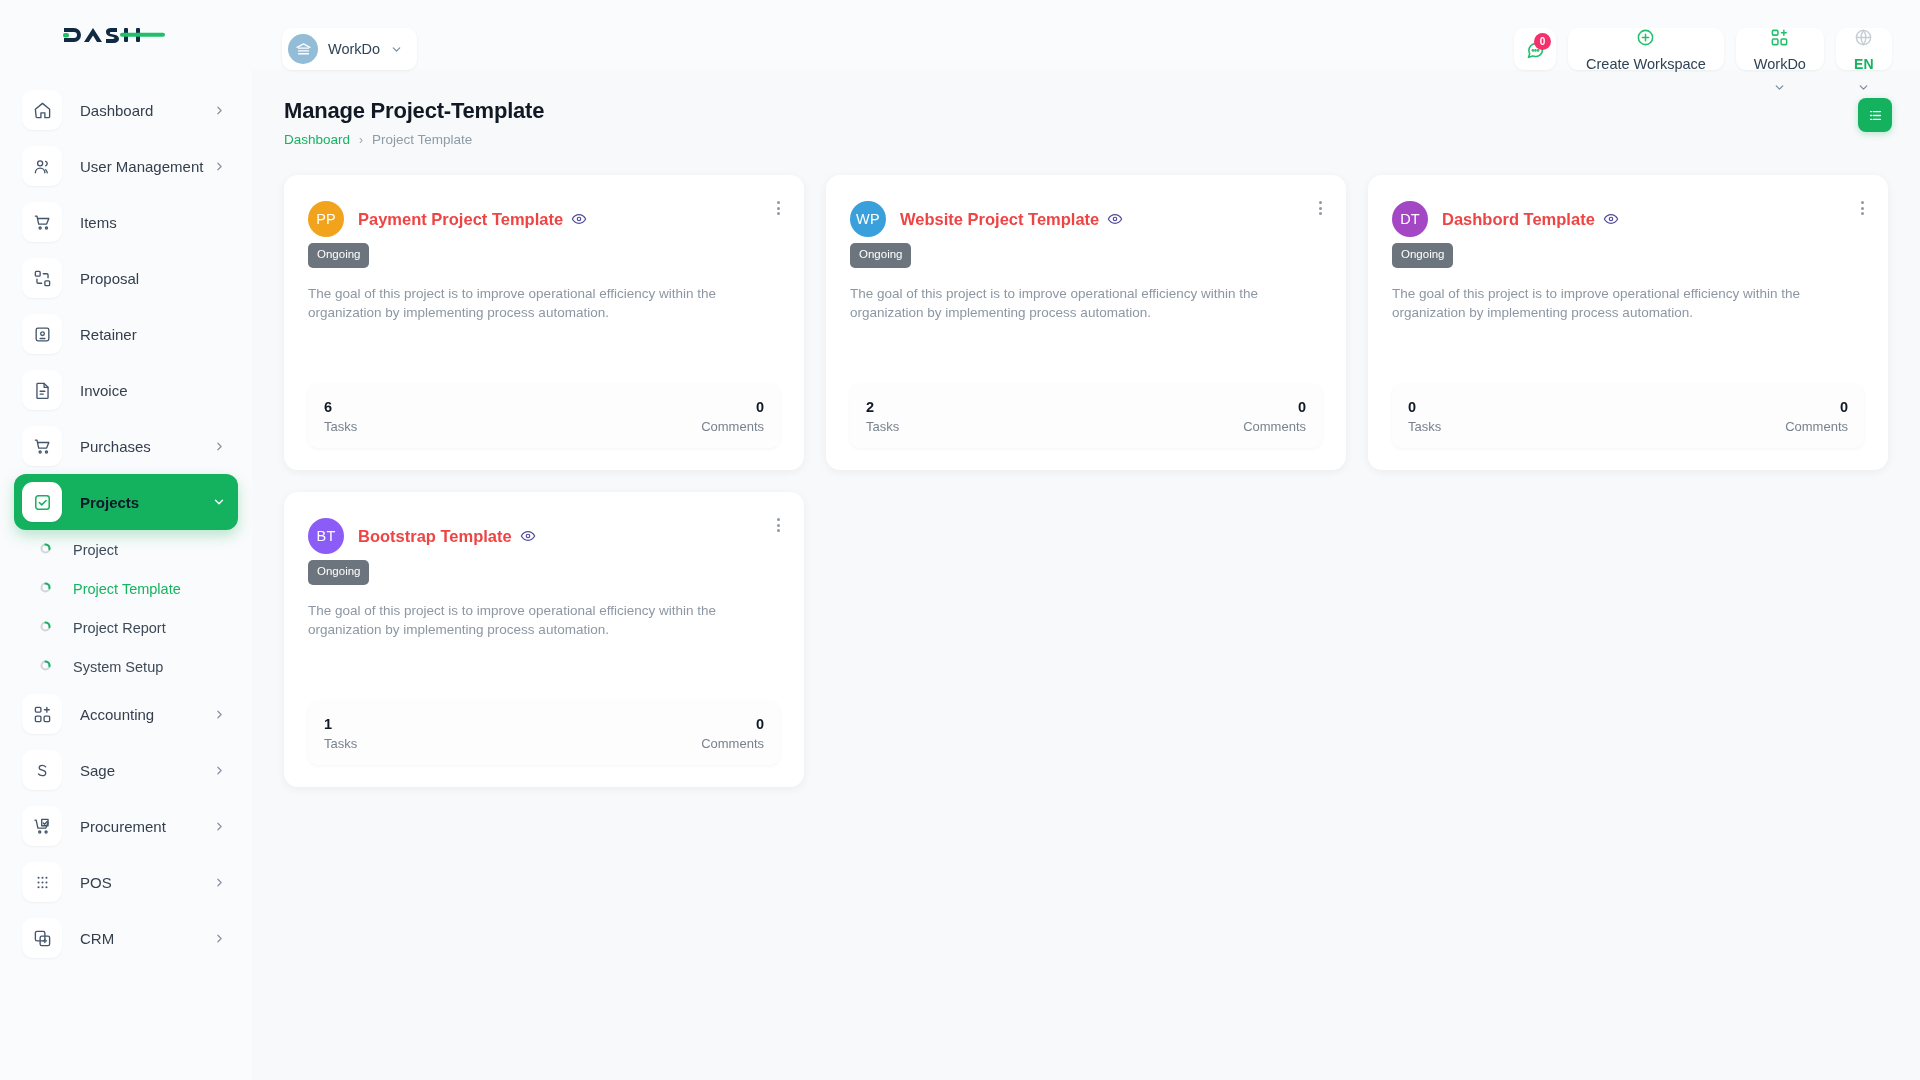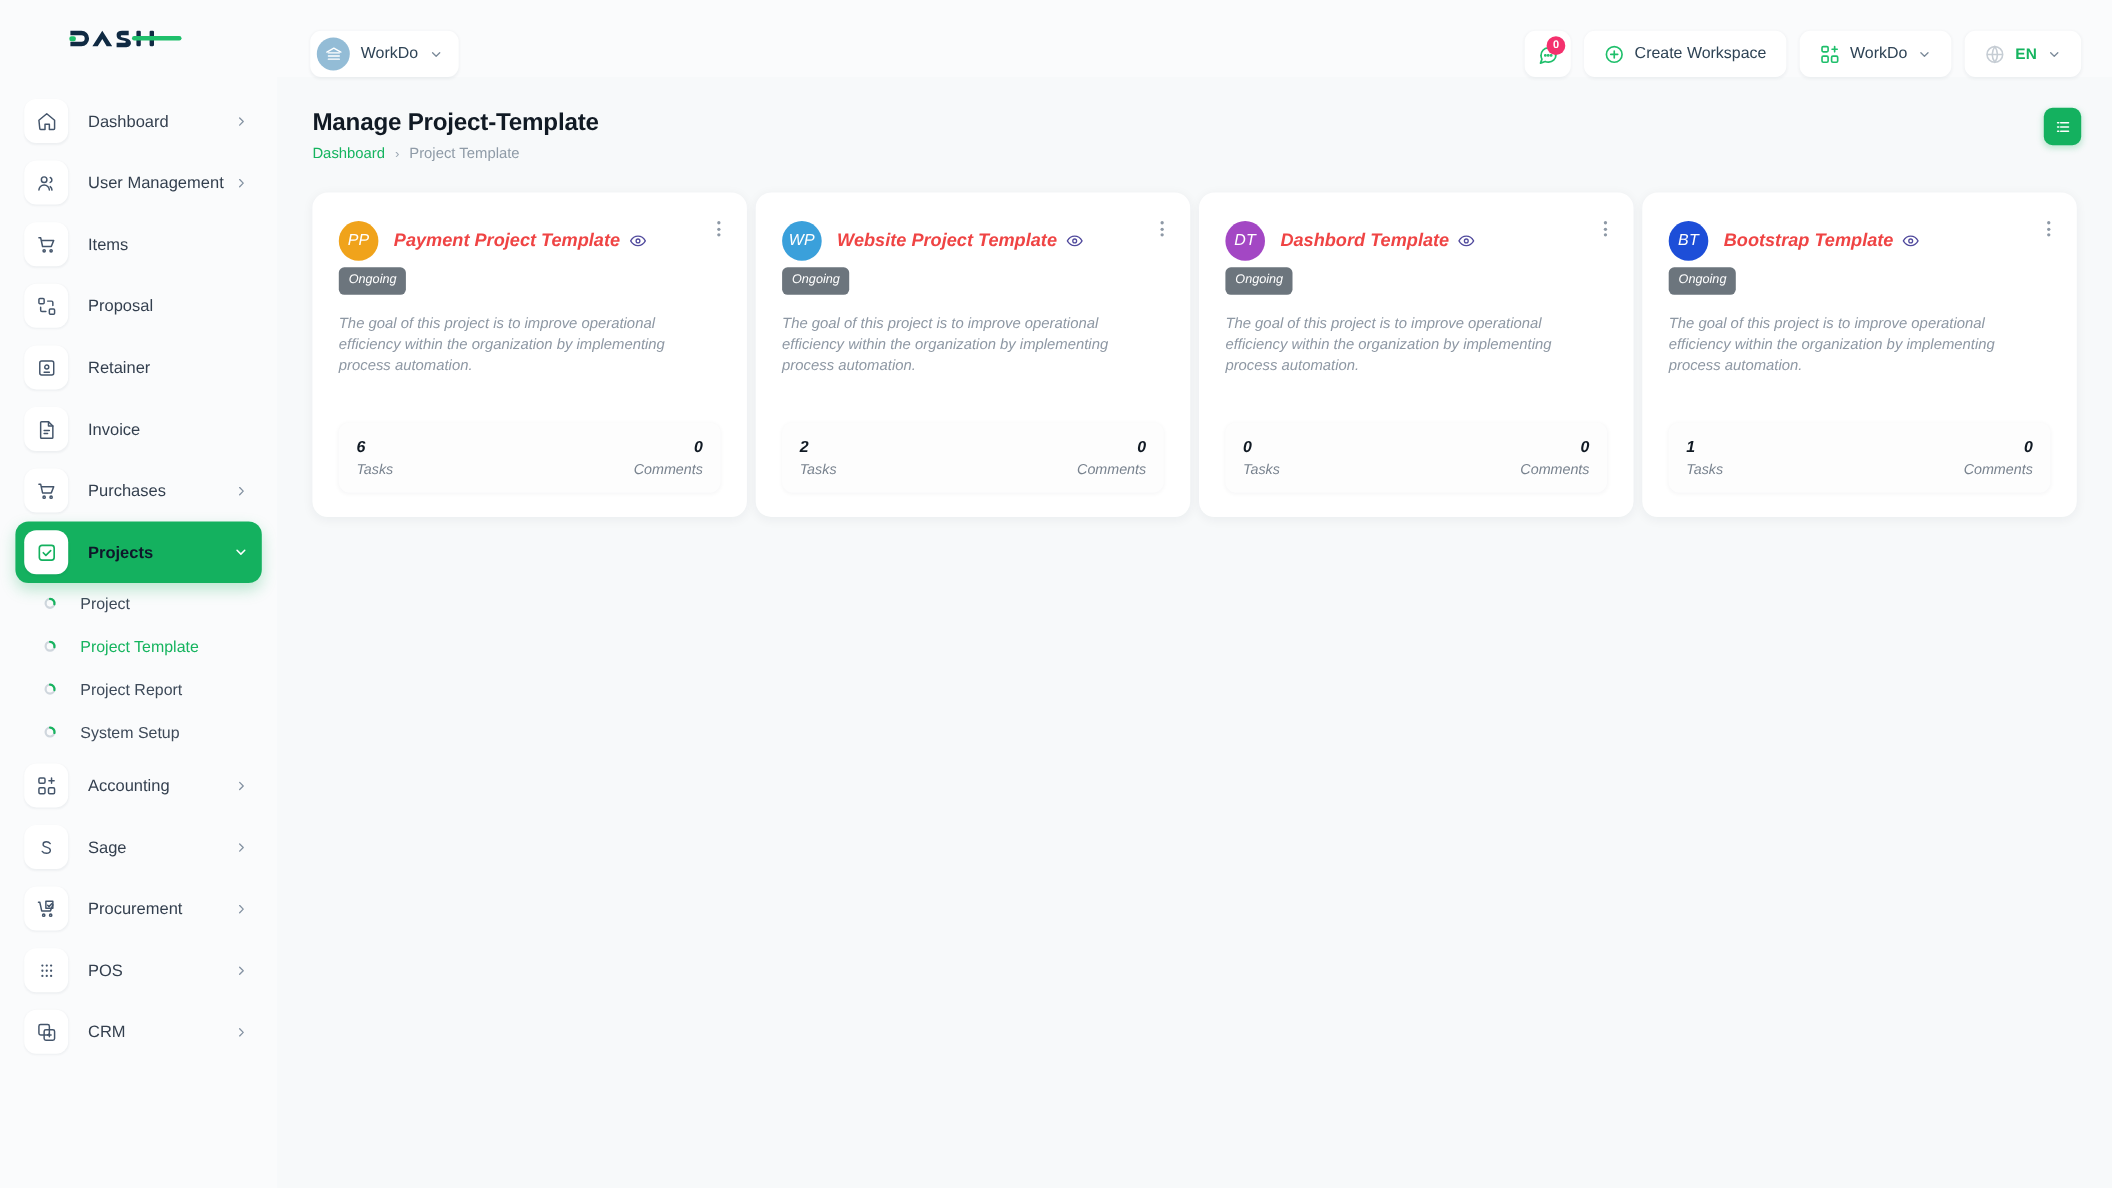--- a/index.html
+++ b/index.html
@@ -58,20 +58,21 @@
     display: flex; align-items: center; justify-content: center;
     padding: 0 4px;
   }
   .pill-btn {
     height: 42px; background: #ffffff; border-radius: 10px;
     display: flex; align-items: center; gap: 9px;
     padding: 0 18px;
     font-size: 14.5px; color: #2e4355;
     box-shadow: 0 1px 3px rgba(16,30,54,.05);
     white-space: nowrap;
+    flex-direction: column;
   }
   .pill-btn.lang .lang-code { color: #15b45f; font-weight: 700; font-size: 14px; letter-spacing: .3px; }
 
   
   .sidebar {
     position: absolute; top: 70px; left: 0; width: 252px; height: 1010px;
     background: #fafbfc;
     padding: 12px 14px 0 14px;
     overflow: hidden;
   }
@@ -127,23 +128,22 @@
   .bc-cur { color: #8f9ba7; }
   .head-action { margin-left: auto; }
   .green-sq {
     width: 34px; height: 34px; border-radius: 8px; background: #14b15f;
     display: flex; align-items: center; justify-content: center;
     box-shadow: 0 2px 6px rgba(20,177,95,.28);
   }
 
   .cards {
     margin-top: 28px;
-    display: grid; grid-template-columns: repeat(4, 1fr); gap: 8px;
+    display: grid; grid-template-columns: repeat(3, 1fr); gap: 22px;
     padding-right: 4px;
-    font-style: italic;
   }
   .card {
     background: #ffffff; border-radius: 14px;
     padding: 26px 24px 22px 24px;
     box-shadow: 0 2px 10px rgba(16,30,54,.055);
     position: relative;
     min-height: 295px;
     display: flex; flex-direction: column;
   }
   .card-head { display: flex; align-items: center; }
@@ -625,21 +625,21 @@
       </div>
     </div>
 
     <div class="card">
       <div class="kebab">
           <i></i>
           <i></i>
           <i></i>
         </div>
       <div class="card-head">
-        <span class="avatar" style="background:#1d4ed8">BT</span>
+        <span class="avatar" style="background:#8b5cf6">BT</span>
         <span class="card-title">Bootstrap Template</span>
         <span class="eye-btn">
           <svg width="16" height="16" viewBox="0 0 24 24" fill="none" stroke="currentColor" stroke-width="1.8" stroke-linecap="round" stroke-linejoin="round">
               <path d="M2 12s3.6-6.5 10-6.5S22 12 22 12s-3.6 6.5-10 6.5S2 12 2 12z"></path>
               <circle cx="12" cy="12" r="2.6"></circle>
             </svg>
         </span>
       </div>
       <span class="status-badge">Ongoing</span>
       <p class="card-desc">The goal of this project is to improve operational efficiency within the organization by implementing process automation.</p>

